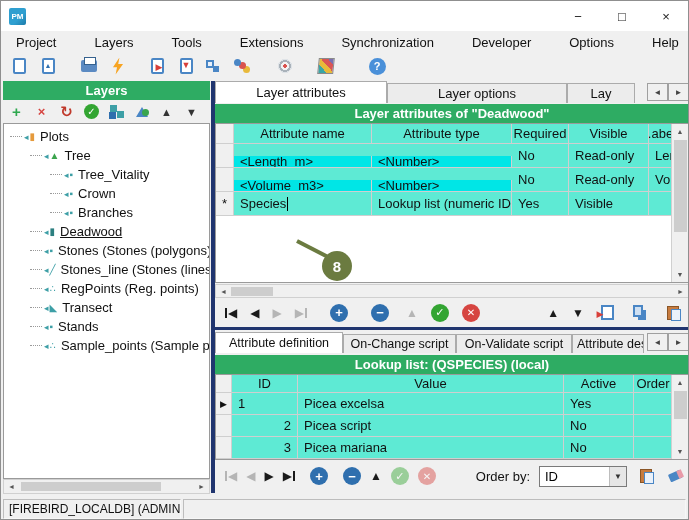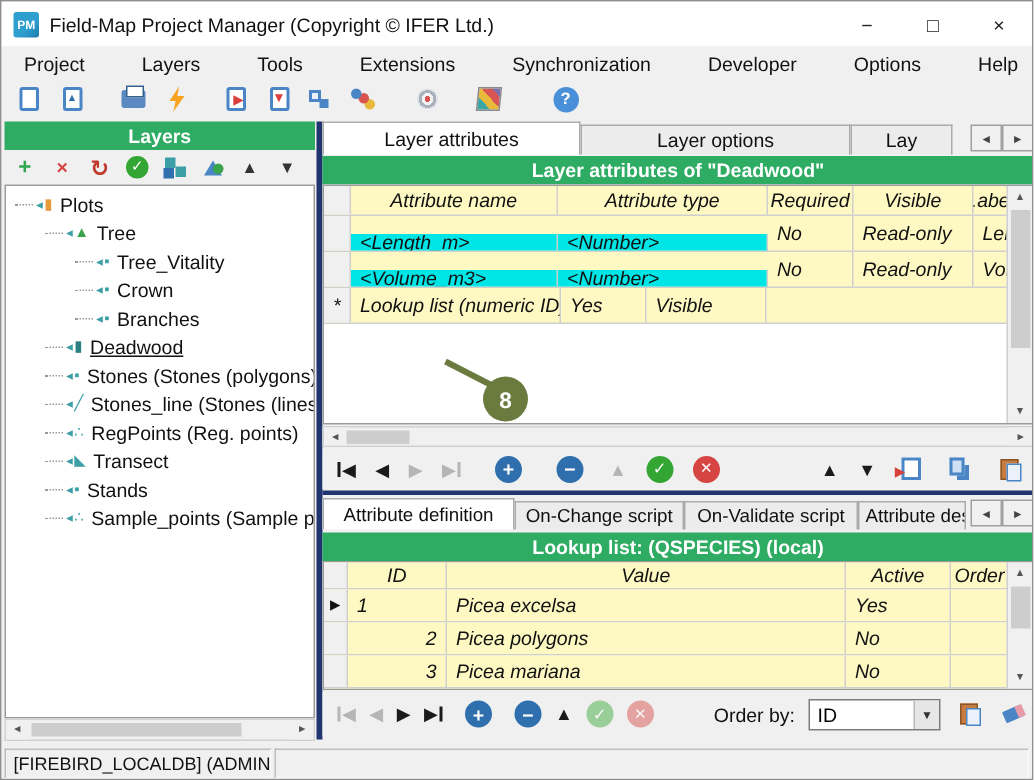--- a/index.html
+++ b/index.html
@@ -77,21 +77,21 @@
   .tab { border:1px solid #ababab; border-bottom:none; background:#ececec; font-size:13px; color:#111; display:flex; align-items:center; justify-content:center; height:20px; }
   .tab.active { background:#fff; height:22px; font-size:13px; }
   .tabscroll { display:flex; margin-left:auto; margin-bottom:2px; }
   .sbtn { width:21px; height:18px; background:#f0f0f0; border:1px solid #a0a0a0; display:flex; align-items:center; justify-content:center; font-size:8px; color:#444; }
 
   .tabs1 { top:2px; height:22px; }
   .tabs1 .t0 { width:172px; } .tabs1 .t1 { width:180px; } .tabs1 .t2 { width:68px; overflow:hidden; }
   .green1 { position:absolute; top:25px; left:0; width:474px; height:19px; }
   .grid { position:absolute; left:0; background:#fff; border:1px solid #9a9a9a; }
   .grid1 { top:44px; width:474px; height:160px; }
-  .grow { display:flex; border-bottom:1px solid #cfcfcf; background:#fef9c3;font-style:italic; }
+  .grow { display:flex; border-bottom:1px solid #cfcfcf; background:#5eead4; }
   .grow .cell { border-right:1px solid #cfcfcf; font-size:13px; color:#111; display:flex; align-items:center; padding-left:6px; overflow:hidden; white-space:nowrap; }
   .ghead .cell { justify-content:center; padding-left:0; }
   .g1h { height:20px; } .g1r { height:24px; }
   .sel { background:#f0f0f0; justify-content:center !important; padding-left:0 !important; font-size:12px; }
   .w-sel { width:18px; flex:none; } .w-n { width:138px; flex:none; } .w-t { width:140px; flex:none; }
   .w-r { width:57px; flex:none; } .w-v { width:80px; flex:none; } .w-l { flex:1; border-right:none !important; }
   .hl { background:#00e6e6;margin-top:12px; }
   .caret { display:inline-block; width:1px; height:14px; background:#000; margin-left:1px; }
   .gbody1 { position:absolute; left:0; top:0; width:456px; height:158px; }
 
@@ -145,21 +145,20 @@
   .spanel { border:1px solid; border-color:#bdbdbd #f7f7f7 #f7f7f7 #bdbdbd; font-size:12px; color:#111; display:flex; align-items:center; padding-left:5px; white-space:nowrap; overflow:hidden; }
   .sp1 { width:308px; } .sp2 { width:178px; } .sp3 { flex:1; }
 </style>
 </head>
 <body>
 
 <div class="window">
 
   <div class="titlebar">
     <div class="applogo">PM</div>
-    <div class="apptitle">Field-Map Project Manager (Copyright © IFER Ltd.)</div>
     <div class="wincontrols">
       <div class="winbtn">−</div>
       <div class="winbtn">□</div>
       <div class="winbtn">×</div>
     </div>
   </div>
 
   <div class="menubar">
     <span class="menuitem">Project</span>
     <span class="menuitem">Layers</span>
@@ -346,20 +345,24 @@
           <div class="grow g1r">
             <div class="cell sel w-sel"></div>
             <div class="cell w-n hl">&lt;Volume_m3&gt;</div>
             <div class="cell w-t hl">&lt;Number&gt;</div>
             <div class="cell w-r">No</div>
             <div class="cell w-v">Read-only</div>
             <div class="cell w-l">Volu</div>
           </div>
           <div class="grow g1r">
             <div class="cell sel w-sel">*</div>
+            <div class="cell w-n">
+                <span>Species</span>
+                <span class="caret"></span>
+              </div>
             <div class="cell w-t">Lookup list (numeric ID)</div>
             <div class="cell w-r">Yes</div>
             <div class="cell w-v">Visible</div>
             <div class="cell w-l"></div>
           </div>
         </div>
         <div class="vscroll">
           <div class="vsa">▲</div>
           <div class="vthumb" style="top:16px;height:92px"></div>
           <div class="vsa bot">▼</div>
@@ -430,21 +433,21 @@
           <div class="grow g2r">
             <div class="cell sel w-sid" style="font-size:9px">▶</div>
             <div class="cell w-id">1</div>
             <div class="cell w-val">Picea excelsa</div>
             <div class="cell w-act">Yes</div>
             <div class="cell w-ord"></div>
           </div>
           <div class="grow g2r">
             <div class="cell sel w-sid"></div>
             <div class="cell w-id idnum">2</div>
-            <div class="cell w-val">Picea polygons</div>
+            <div class="cell w-val">Picea script</div>
             <div class="cell w-act">No</div>
             <div class="cell w-ord"></div>
           </div>
           <div class="grow g2r">
             <div class="cell sel w-sid"></div>
             <div class="cell w-id idnum">3</div>
             <div class="cell w-val">Picea mariana</div>
             <div class="cell w-act">No</div>
             <div class="cell w-ord"></div>
           </div>

